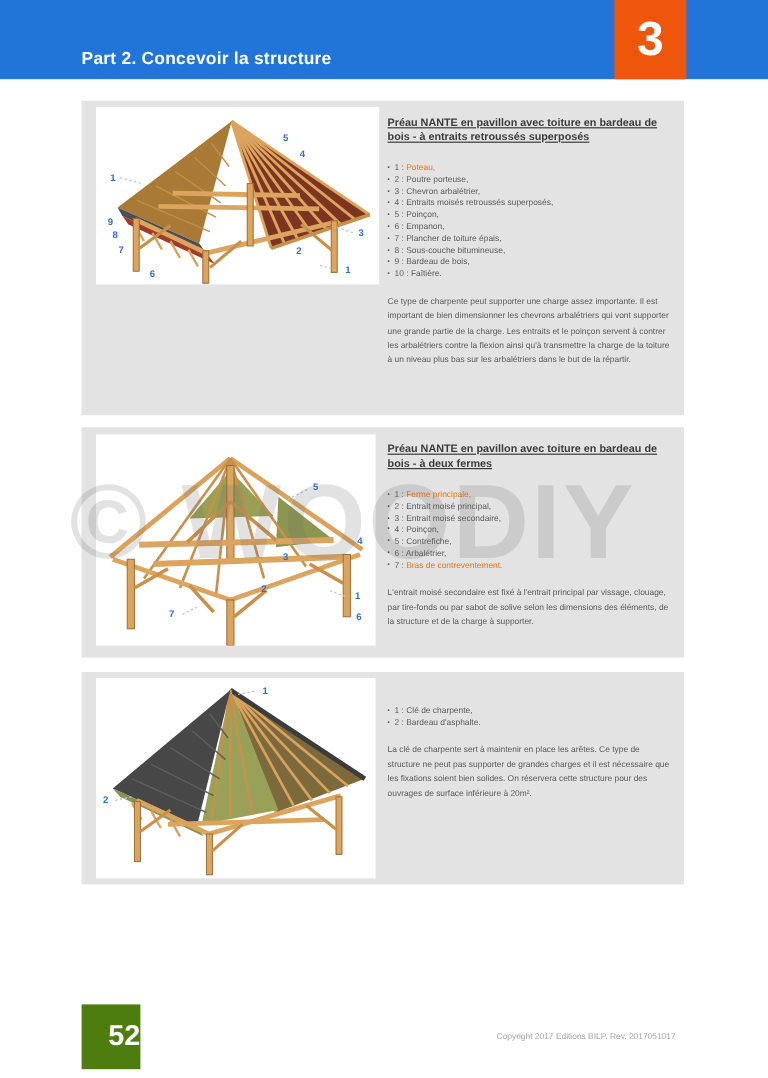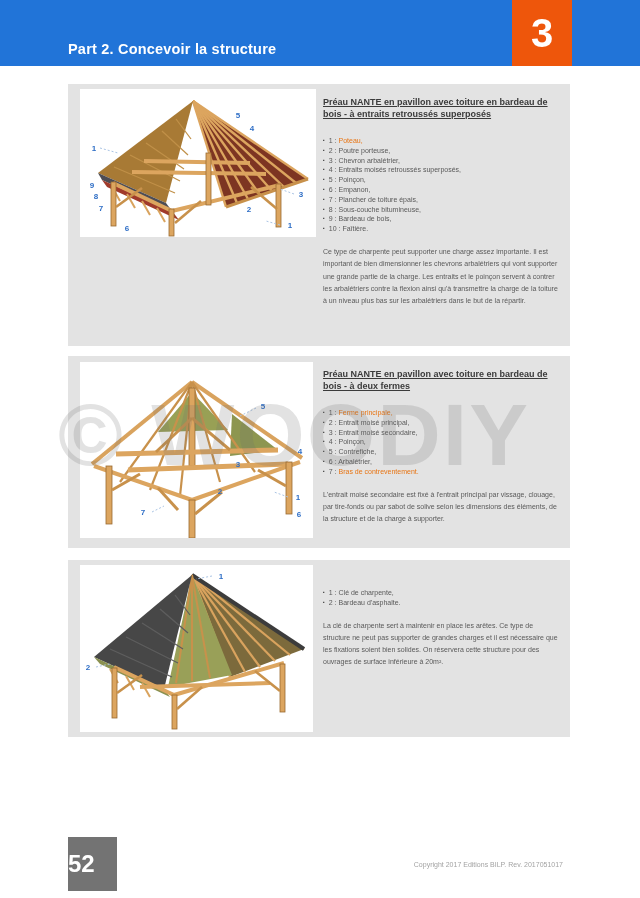--- a/index.html
+++ b/index.html
@@ -38,21 +38,21 @@
   ul.legend .hl{color:#e87514;}
   .panel-par{font-size:7px;color:#595959;line-height:12.3px;margin:12px 0 0 0;text-align:left;}
 
   
   .watermark{position:absolute;left:58px;top:384px;width:560px;z-index:5;
              font-size:88px;font-weight:bold;letter-spacing:2px;
              color:rgba(110,110,110,0.20);pointer-events:none;white-space:nowrap;}
 
   
   .page-badge{position:absolute;left:68px;top:837px;width:49px;height:54px;
-              background:#737373;display:flex;align-items:center;justify-content:flex-start;}
+              background:#4d7c0f;display:flex;align-items:center;justify-content:flex-end;}
   .page-badge span{color:#ffffff;font-size:24px;font-weight:bold;}
   .copyright{position:absolute;right:77px;top:861px;font-size:7px;color:#a3a3a3;}
 </style>
 </head>
 <body>
 
 <div class="page">
 
   <div class="header">
     <div class="header-title">Part 2. Concevoir la structure</div>

